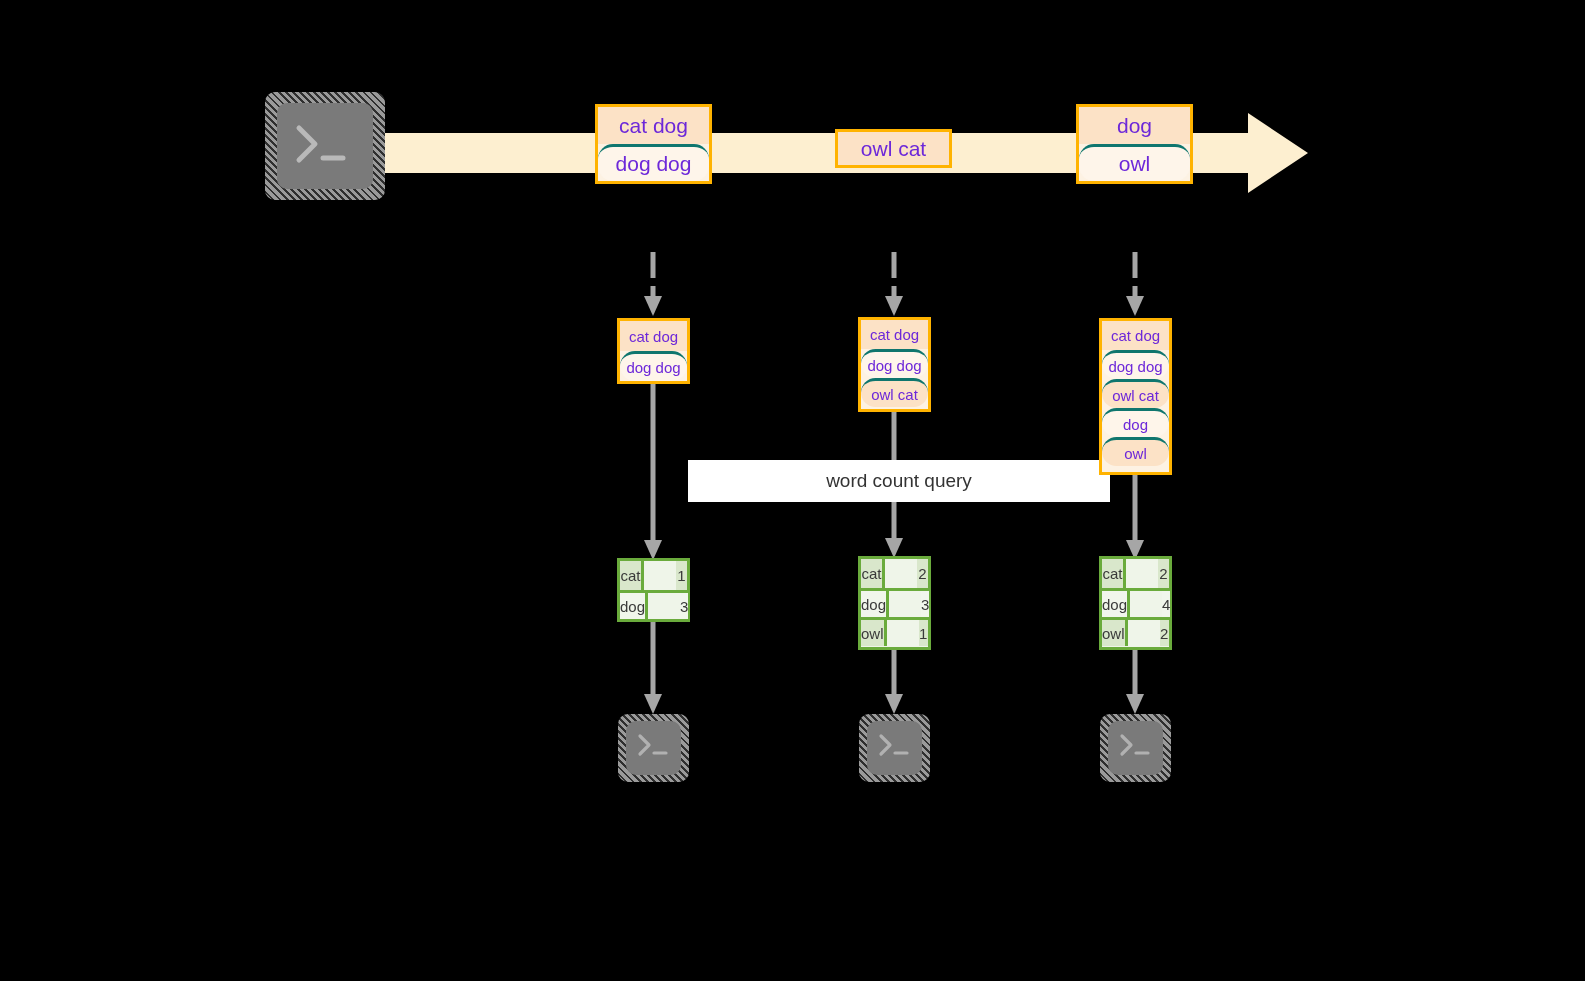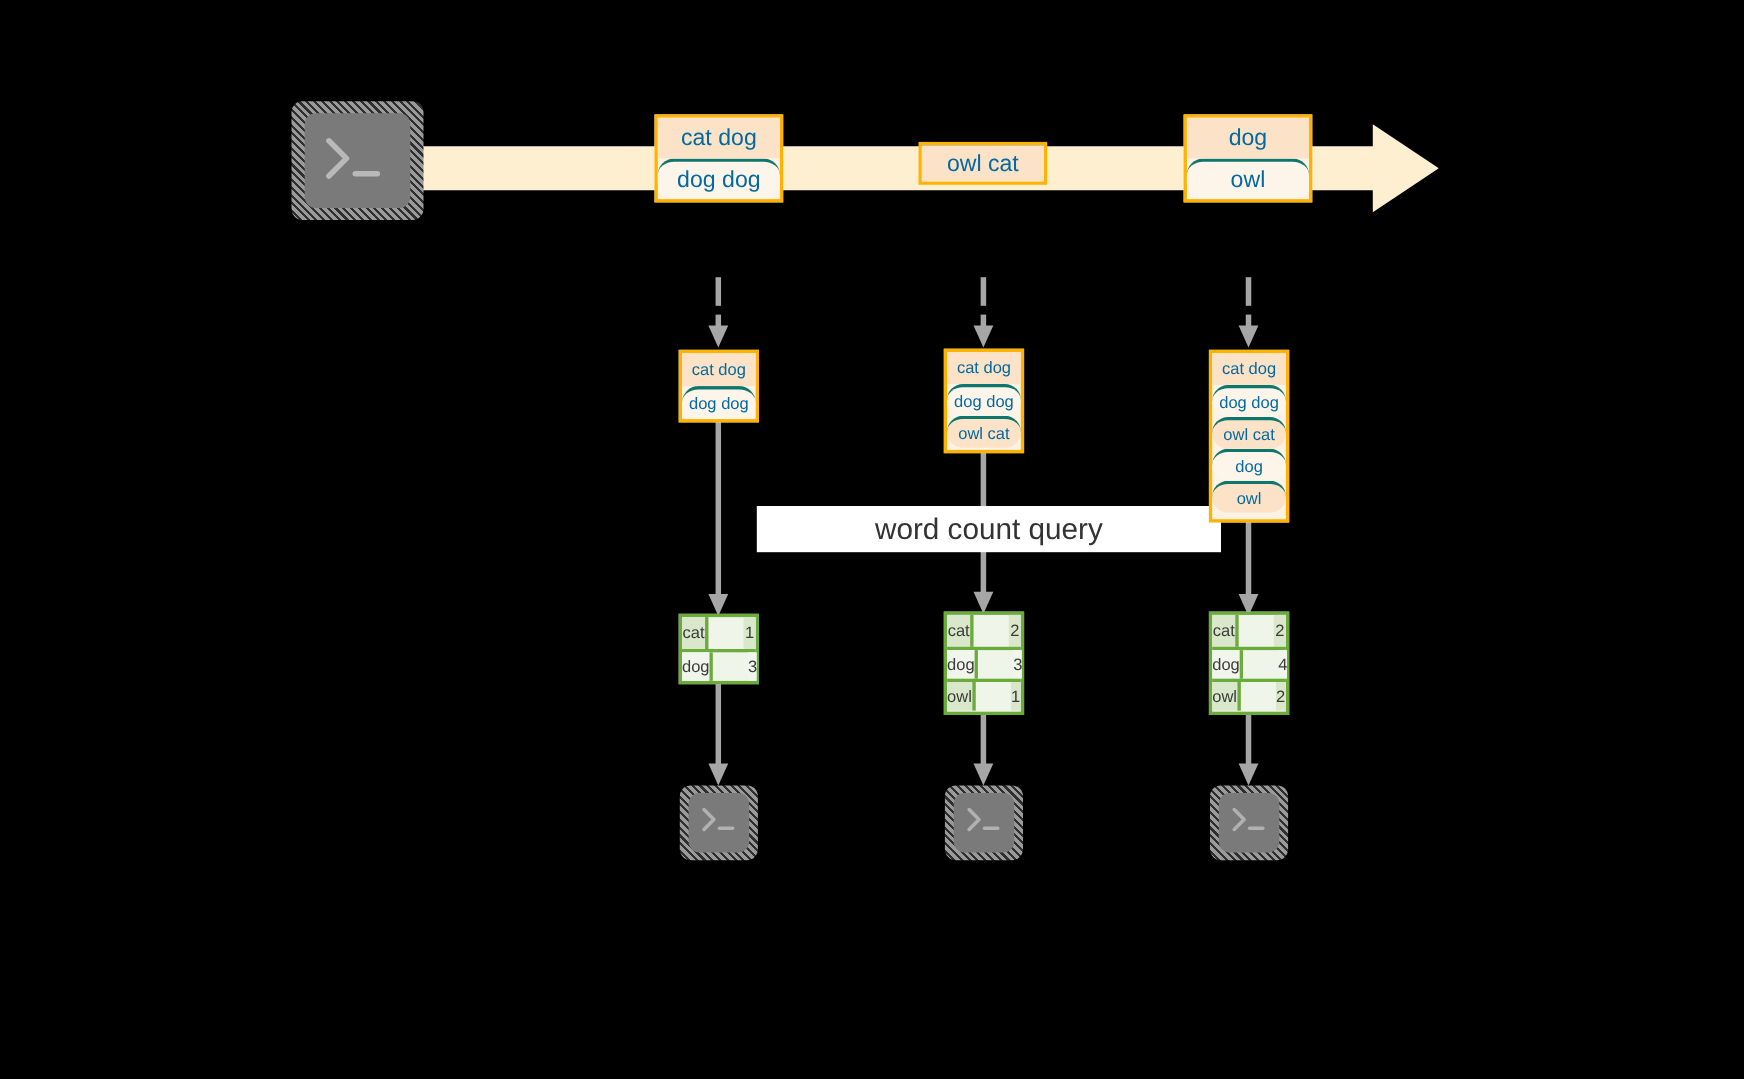--- a/index.html
+++ b/index.html
@@ -15,21 +15,21 @@
   .term svg{position:absolute;left:0;top:0;overflow:visible;}
 
   
   .stream{position:absolute;}
   .stream svg{display:block;}
 
   
   .obox{position:absolute;box-sizing:border-box;border:3px solid #FFB300;
         background:#FDF2E3;display:flex;flex-direction:column;}
   .obox .row{box-sizing:border-box;display:flex;align-items:center;justify-content:center;
-        color:#0369a1;white-space:nowrap;}
+        color:#6d28d9;white-space:nowrap;}
   .obox .row.dk{background:#FCE2C6;}
   .obox .row.lt{background:#FEF5EA;}
   .obox .row + .row{border-top:3px solid #0f766e;border-radius:15px;}
 
   
   .gtab{position:absolute;box-sizing:border-box;border:3px solid #6AAB3C;
         background:#EFF5E9;display:flex;flex-direction:column;}
   .gtab .grow{display:flex;box-sizing:border-box;gap:32px;}
   .gtab .grow + .grow{border-top:3px solid #6AAB3C;}
   .gtab .gc{box-sizing:border-box;display:flex;align-items:center;justify-content:center;
@@ -114,21 +114,21 @@
       <path d="M3,158 L21,158 L12,178 Z" fill="#A6A6A6"></path>
     </svg>
   </div>
   <div class="conn" style="left:1123px;top:440px;">
     <svg width="24" height="122" viewBox="0 0 24 122">
       <line x1="12" y1="0" x2="12" y2="104" stroke="#A6A6A6" stroke-width="5"></line>
       <path d="M3,100 L21,100 L12,120 Z" fill="#A6A6A6"></path>
     </svg>
   </div>
 
-  <div class="wcq" style="left:688px;top:460px;width:422px;height:42px;font-size:27px;">word count query</div>
+  <div class="wcq" style="left:688px;top:460px;width:422px;height:42px;font-size:19px;">word count query</div>
 
   <div class="obox" style="left:617px;top:318px;width:73px;height:66px;font-size:15px;">
     <div class="row dk" style="height:30px;">cat dog</div>
     <div class="row lt" style="height:30px;">dog dog</div>
   </div>
 
   <div class="obox" style="left:858px;top:317px;width:73px;height:95px;font-size:15px;">
     <div class="row dk" style="height:29px;">cat dog</div>
     <div class="row lt" style="height:29px;">dog dog</div>
     <div class="row dk" style="height:29px;">owl cat</div>

